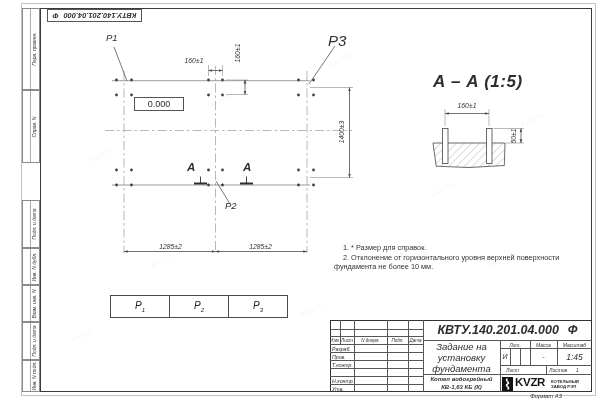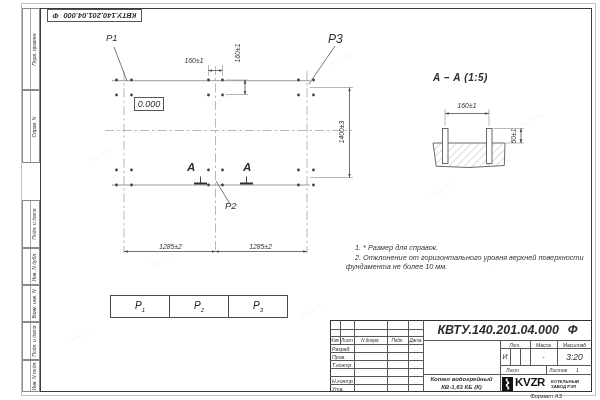--- a/index.html
+++ b/index.html
@@ -12,25 +12,25 @@
   .hl{position:absolute;height:1px;background:#565656}
   .edge{position:absolute;left:21px;top:3px;width:575px;height:393px;border:1px solid #c2c2c2;box-sizing:border-box}
   .frame{position:absolute;left:40px;top:8px;width:552px;height:384px;border:1.4px solid #3a3a3a;box-sizing:border-box}
   .topdoc{position:absolute;left:47px;top:9px;width:95px;height:13px;border:1px solid #555;box-sizing:border-box;
           display:flex;align-items:center;justify-content:center;gap:5px;transform:rotate(180deg);
           font-style:italic;font-weight:600;font-size:7.5px;color:#2e2e2e}
   .strip{position:absolute;left:22px;width:18px;border:1px solid #8a8a8a;box-sizing:border-box;
          display:flex;align-items:center;justify-content:center}
   .strip .sdiv{position:absolute;left:7px;top:0;bottom:0;width:1px;background:#aaa}
   .strip span{transform:rotate(-90deg);font-size:5px;font-style:italic;color:#333;white-space:nowrap;margin-left:6px}
-  .elev{position:absolute;left:134px;top:97px;width:30px;height:14px;border:1px solid #555;box-sizing:border-box;
-        display:flex;align-items:center;justify-content:center;font-style:italic;font-size:9px;color:#2e2e2e}
+  .elev{position:absolute;left:134px;top:97px;width:50px;height:14px;border:1px solid #555;box-sizing:border-box;
+        display:flex;align-items:center;justify-content:center;font-size:9px;color:#2e2e2e}
   .rot{transform:rotate(-90deg)}
-  .notes{position:absolute;left:346px;top:243px;width:253px;font-size:7.3px;line-height:9px;
-         font-style:italic;color:#333}
+  .notes{position:absolute;left:334px;top:243px;width:253px;font-size:7.3px;line-height:9px;
+         color:#333}
   .notes p{margin:0 0 1px 0;text-indent:9px}
   .loads{position:absolute;left:110px;top:295px;border-collapse:collapse;font-style:italic;color:#222}
   .loads th,.loads td{border:1px solid #4a4a4a;text-align:center;font-weight:normal;background:#fff0}
   .loads th{width:56px;height:19px;font-size:10px}
   .loads td{height:19px;font-size:9px}
   .loads sub{font-size:6px}
   .tb{position:absolute;left:330px;top:320px;width:262px;height:72px;border:1.4px solid #333;box-sizing:border-box}
   .wm{position:absolute;font-size:8px;color:#000;opacity:.04;transform:rotate(-28deg);font-style:italic;white-space:nowrap}
   .logo-box{position:absolute;left:502px;top:377px;width:11px;height:13.5px;background:#111;display:flex;align-items:center;justify-content:center}
   .kvzr{position:absolute;left:515px;top:376px;font-size:11.5px;font-weight:800;color:#131313;letter-spacing:-.3px}
@@ -157,37 +157,37 @@
     </g>
 
     <g>
       <polygon points="433,143 505,143 504.3,165.5 469,167.5 436.2,166.2" fill="url(#hatch)" stroke="#5a5a5a" stroke-width="0.9"></polygon>
       <rect x="442.5" y="128.5" width="5.5" height="35" fill="#ffffff" stroke="#5a5a5a" stroke-width="0.9"></rect>
       <rect x="486.5" y="128.5" width="5.5" height="35" fill="#ffffff" stroke="#5a5a5a" stroke-width="0.9"></rect>
     </g>
   </svg>
 
   <div class="t" style="left:106px;top:32px;font-size:9.5px">P1</div>
-  <div class="t" style="left:328px;top:32px;font-size:12px">P3</div>
+  <div class="t" style="left:328px;top:32px;font-size:15px">P3</div>
   <div class="t" style="left:225px;top:200px;font-size:9.5px">P2</div>
 
   <div class="elev">
       <span>0.000</span>
     </div>
 
   <div class="t c" style="left:182px;top:56.5px;width:24px;font-size:6.8px">160±1</div>
   <div class="t c rot" style="left:223px;top:48px;width:32px;height:10px;font-size:6.8px">160±1</div>
   <div class="t c rot" style="left:325px;top:127px;width:36px;height:10px;font-size:6.8px">1400±3</div>
   <div class="t c" style="left:148px;top:242.5px;width:45px;font-size:6.8px">1285±2</div>
   <div class="t c" style="left:238px;top:242.5px;width:45px;font-size:6.8px">1285±2</div>
 
   <div class="t" style="left:187px;top:161px;font-size:11.5px;font-weight:700">А</div>
   <div class="t" style="left:243px;top:161px;font-size:11.5px;font-weight:700">А</div>
 
-  <div class="t" style="left:433px;top:72px;font-size:10px;letter-spacing:.5px;font-weight:600">А – А (1:5)</div>
+  <div class="t" style="left:433px;top:72px;font-size:17px;letter-spacing:.5px;font-weight:600">А – А (1:5)</div>
   <div class="t c" style="left:445px;top:101.5px;width:44px;font-size:6.8px">160±1</div>
   <div class="t c rot" style="left:502px;top:131px;width:26px;height:10px;font-size:6.8px">50±1</div>
 
   <div class="notes">
     <p>1. * Размер для справок.</p>
     <p>2. Отклонение от горизонтального уровня верхней поверхности фундамента не более 10 мм.</p>
   </div>
 
   <table class="loads">
     <tbody>
@@ -224,20 +224,25 @@
   <div class="hl" style="left:330px;top:360px;width:93px"></div>
   <div class="hl" style="left:330px;top:368px;width:93px"></div>
   <div class="hl" style="left:330px;top:376px;width:93px"></div>
   <div class="hl" style="left:330px;top:384px;width:93px"></div>
 
   <div class="abs" style="left:423px;top:320px;width:169px;height:20px;display:flex;align-items:center;justify-content:center;gap:9px">
     <span class="t" style="position:static;font-size:12.5px;font-weight:600">КВТУ.140.201.04.000</span>
     <span class="t" style="position:static;font-size:12.5px;font-weight:600">Ф</span>
   </div>
 
+  <div class="abs c" style="left:423px;top:341px;width:77px;height:33px;font-style:italic;color:#2e2e2e;font-size:9.5px;line-height:11px;font-weight:500">
+    <div>Задание на</div>
+    <div>установку</div>
+    <div>фундамента</div>
+  </div>
 
   <div class="abs c" style="left:423px;top:376px;width:77px;font-style:italic;color:#333;font-size:6px;line-height:7.5px;font-weight:600">
     <div>Котел водогрейный</div>
     <div>КВ-1,63 КБ (К)</div>
   </div>
 
   <div class="t c" style="left:330px;top:337.5px;width:10px;font-size:4.6px">Изм.</div>
   <div class="t c" style="left:340px;top:337.5px;width:14px;font-size:4.6px">Лист</div>
   <div class="t c" style="left:354px;top:337.5px;width:33px;font-size:4.6px">N докум.</div>
   <div class="t c" style="left:387px;top:337.5px;width:21px;font-size:4.6px">Подп.</div>
@@ -247,21 +252,21 @@
   <div class="t" style="left:332px;top:353.5px;font-size:5.2px">Пров.</div>
   <div class="t" style="left:332px;top:361.5px;font-size:5.2px">Т.контр.</div>
   <div class="t" style="left:332px;top:377.5px;font-size:5.2px">Н.контр.</div>
   <div class="t" style="left:332px;top:385.5px;font-size:5.2px">Утв.</div>
 
   <div class="t c" style="left:500px;top:341.5px;width:30px;font-size:5px">Лит.</div>
   <div class="t c" style="left:530px;top:341.5px;width:27px;font-size:5px">Масса</div>
   <div class="t c" style="left:557px;top:341.5px;width:35px;font-size:5px">Масштаб</div>
   <div class="t c" style="left:500px;top:353px;width:10px;font-size:7px">И</div>
   <div class="t c" style="left:530px;top:353px;width:27px;font-size:7px">-</div>
-  <div class="t c" style="left:557px;top:352px;width:35px;font-size:8.5px">3:20</div>
+  <div class="t c" style="left:557px;top:352px;width:35px;font-size:8.5px">1:45</div>
 
   <div class="t" style="left:506px;top:366.5px;font-size:5px">Лист</div>
   <div class="t" style="left:549px;top:366.5px;font-size:5px">Листов</div>
   <div class="t" style="left:576px;top:366.5px;font-size:5px">1</div>
 
   <div class="logo-box">
     <svg width="9" height="12" viewBox="0 0 9 12">
         <path d="M4.5,0.8 C0.8,2.4 8.2,4.5 4.5,6 C0.8,7.5 8.2,9.6 4.5,11.2" stroke="#fff" fill="none" stroke-width="1.5"></path>
       </svg>
   </div>

